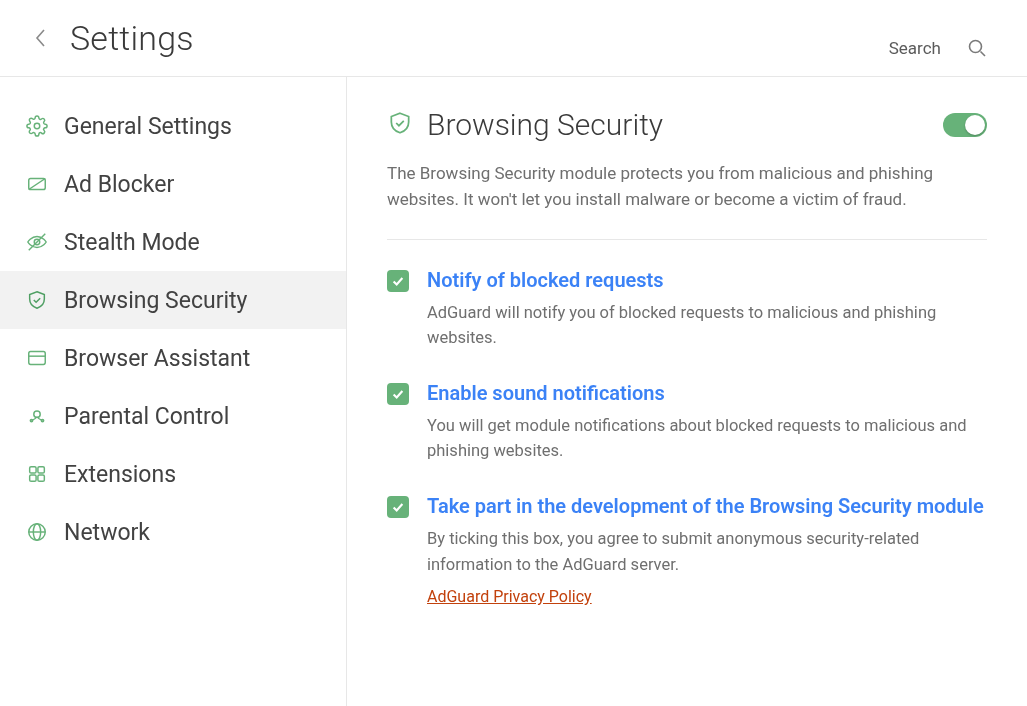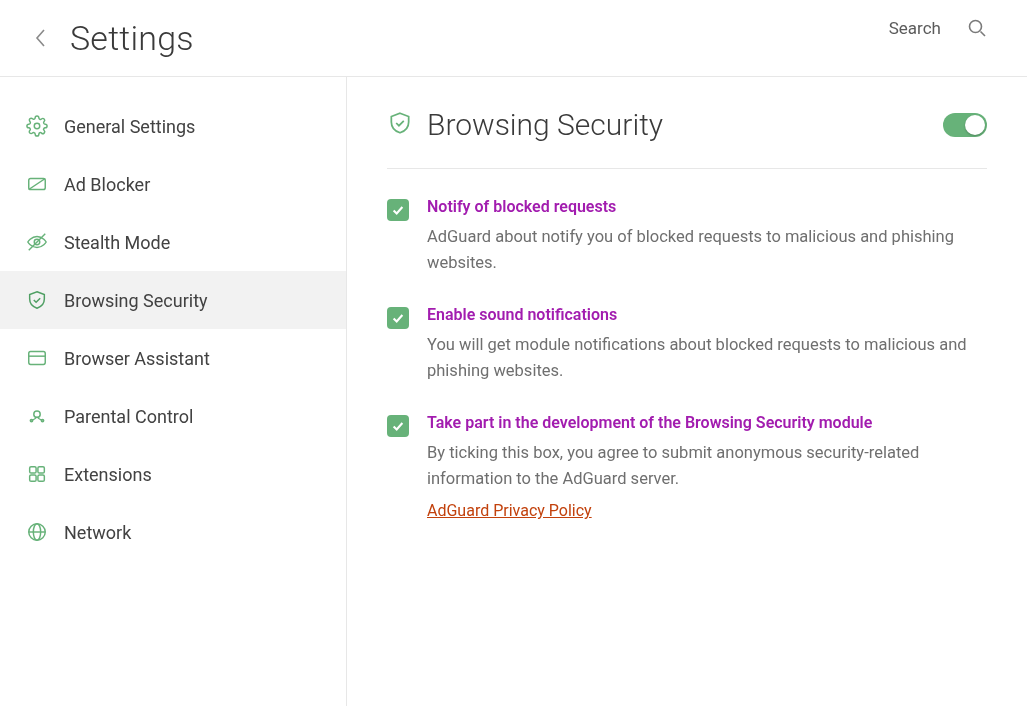--- a/index.html
+++ b/index.html
@@ -11,35 +11,35 @@
     --muted:#8b8b8b;
     --divider:#e7e7e7;
     --sidebar-hover:#f2f2f2;
   }
   *{box-sizing:border-box;}
   html,body{margin:0;padding:0;background:#fff;color:var(--text);
     font-family:"Segoe UI",-apple-system,BlinkMacSystemFont,Roboto,"Helvetica Neue",Arial,sans-serif;
     font-size:16px;font-weight:400;}
   .app{width:1027px;height:706px;background:#fff;display:flex;flex-direction:column;}
   
-  .header{display:flex;align-items:flex-start;justify-content:space-between;
+  .header{display:flex;align-items:flex-end;justify-content:space-between;
     padding:18px 40px 18px 30px;}
   .header-left{display:flex;align-items:center;gap:18px;}
   .back-btn{width:22px;height:22px;display:flex;align-items:center;justify-content:center;cursor:pointer;}
   .back-btn svg{stroke:#8a8a8a;}
   .page-title{font-size:34px;font-weight:300;color:#3a3a3a;letter-spacing:.2px;}
   .search-area{display:flex;align-items:center;gap:26px;color:var(--text-light);cursor:pointer;}
   .search-area .label{font-size:17px;}
   .search-area svg{stroke:#7a7a7a;}
   .hrule{height:1px;background:var(--divider);margin:0;}
   
   .body{flex:1 1 auto;display:flex;min-height:0;}
   .sidebar{width:347px;border-right:1px solid var(--divider);padding-top:20px;}
   .side-item{display:flex;align-items:center;gap:16px;height:58px;padding:0 26px;
-    color:#424242;font-size:18px;cursor:pointer;}
+    color:#424242;font-size:23px;cursor:pointer;}
   .side-item.active{background:var(--sidebar-hover);}
   .side-item .icon{width:22px;height:22px;display:flex;align-items:center;justify-content:center;
     color:var(--green);}
   .side-item.active .icon{color:var(--green-dark);}
   .side-item .icon svg{stroke:currentColor;}
   
   .main{flex:1;padding:30px 40px 20px 40px;overflow:auto;}
   .main-header{display:flex;align-items:center;justify-content:space-between;}
   .main-header-left{display:flex;align-items:center;gap:14px;}
   .main-header-left .icon{color:var(--green);}
@@ -50,21 +50,21 @@
     border-radius:50%;box-shadow:0 1px 2px rgba(0,0,0,.25);}
   .desc{margin-top:18px;font-size:17px;line-height:1.55;color:var(--text-lighter);max-width:590px;}
   .section-div{height:1px;background:var(--divider);margin:26px 0 28px 0;}
   
   .opt{display:flex;gap:18px;margin-bottom:30px;}
   .opt:last-child{margin-bottom:0;}
   .chk{flex:0 0 22px;width:22px;height:22px;border-radius:4px;background:var(--green);
     display:flex;align-items:center;justify-content:center;margin-top:2px;cursor:pointer;}
   .chk svg{stroke:#fff;}
   .opt-body{flex:1;min-width:0;}
-  .opt-title{font-size:16px;font-weight:600;color:#a21caf;margin:0 0 8px 0;}
+  .opt-title{font-size:20px;font-weight:600;color:#3b82f6;margin:0 0 8px 0;}
   .opt-desc{font-size:16.5px;line-height:1.55;color:var(--text-lighter);max-width:560px;}
   .opt-link{display:inline-block;margin-top:10px;font-size:16px;color:#c2410c;text-decoration:underline;cursor:pointer;}
 </style>
 </head>
 <body>
 
 <div class="app">
 
   <div class="header">
     <div class="header-left">
@@ -190,32 +190,33 @@
               <polyline points="8.5,12 11,14.5 15.5,10"></polyline>
             </svg>
           </span>
           <div class="main-title">Browsing Security</div>
         </div>
         <div class="toggle">
           <div class="knob"></div>
         </div>
       </div>
 
+      <div class="desc">The Browsing Security module protects you from malicious and phishing websites. It won't let you install malware or become a victim of fraud.</div>
 
       <div class="section-div"></div>
 
       <div class="opt">
         <div class="chk">
           <svg width="14" height="14" viewBox="0 0 16 16" fill="none" stroke-width="2.4">
               <polyline points="3,8.5 6.5,12 13,4.5"></polyline>
             </svg>
         </div>
         <div class="opt-body">
           <div class="opt-title">Notify of blocked requests</div>
-          <div class="opt-desc">AdGuard about notify you of blocked requests to malicious and phishing websites.</div>
+          <div class="opt-desc">AdGuard will notify you of blocked requests to malicious and phishing websites.</div>
         </div>
       </div>
 
       <div class="opt">
         <div class="chk">
           <svg width="14" height="14" viewBox="0 0 16 16" fill="none" stroke-width="2.4">
               <polyline points="3,8.5 6.5,12 13,4.5"></polyline>
             </svg>
         </div>
         <div class="opt-body">

